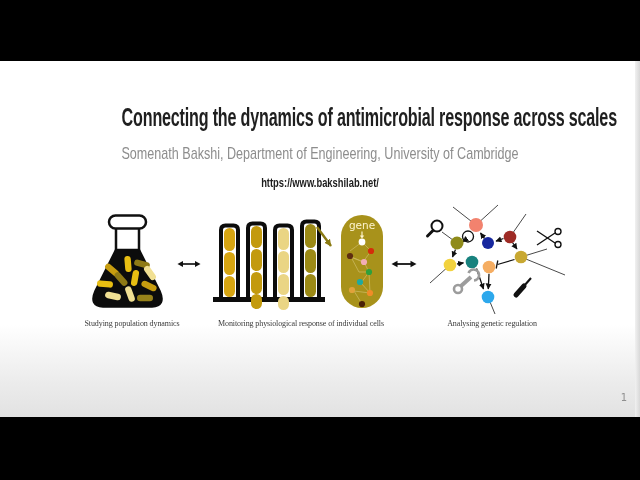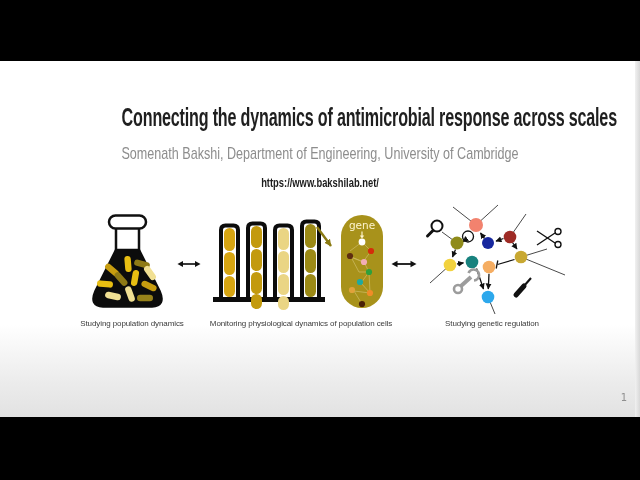--- a/index.html
+++ b/index.html
@@ -18,21 +18,21 @@
          font-size:17px;color:#8d8d8d;transform:scaleX(0.74);}
   .url{position:absolute;top:115px;left:0;width:640px;text-align:center;white-space:nowrap;
          font-weight:700;font-size:12px;color:#1c1c1c;transform:scaleX(0.78);}
   .fig{position:absolute;}
   .fig-flask{left:85px;top:153px;width:85px;height:100px;}
   .fig-channels{left:213px;top:149px;width:172px;height:104px;}
   .fig-network{left:413px;top:141px;width:175px;height:120px;}
   .conn{position:absolute;top:197px;}
   .conn1{left:177px;width:24px;height:12px;}
   .conn2{left:391px;width:26px;height:12px;}
-  .caption{position:absolute;top:258px;text-align:center;font-family:Liberation Sans, sans-serif;
+  .caption{position:absolute;top:258px;text-align:center;font-family:Liberation Serif, serif;
          font-size:8px;letter-spacing:-0.1px;color:#3a3a3a;white-space:nowrap;}
   .cap1{left:42px;width:180px;}
   .cap2{left:191px;width:220px;}
   .cap3{left:402px;width:180px;}
   .pagenum{position:absolute;left:605px;top:331px;width:22px;text-align:right;
          font-size:10px;color:#8f8f8f;font-family:"DejaVu Sans",sans-serif;}
   svg text{font-family:"DejaVu Sans",sans-serif;}
 </style>
 </head>
 <body>
@@ -209,20 +209,20 @@
         <line x1="48" y1="84" x2="58" y2="75" stroke-width="4"></line>
         <path d="M55.5,71 A5.5,5.5 0 1 1 61,78.5" stroke-width="2.6"></path>
       </g>
       <g stroke="#111">
         <line x1="103" y1="93" x2="111" y2="84" stroke-width="5" stroke-linecap="round"></line>
         <line x1="111" y1="84" x2="118" y2="76" stroke-width="2"></line>
       </g>
     </svg>
 
     <div class="caption cap1">Studying population dynamics</div>
-    <div class="caption cap2">Monitoring physiological dynamics of population cells</div>
-    <div class="caption cap3">Studying genetic regulation</div>
+    <div class="caption cap2">Monitoring physiological response of individual cells</div>
+    <div class="caption cap3">Analysing genetic regulation</div>
 
     <div class="pagenum">1</div>
   </div>
 
   <div class="bar bar-bottom"></div>
 </div>
 
 </body></html>

